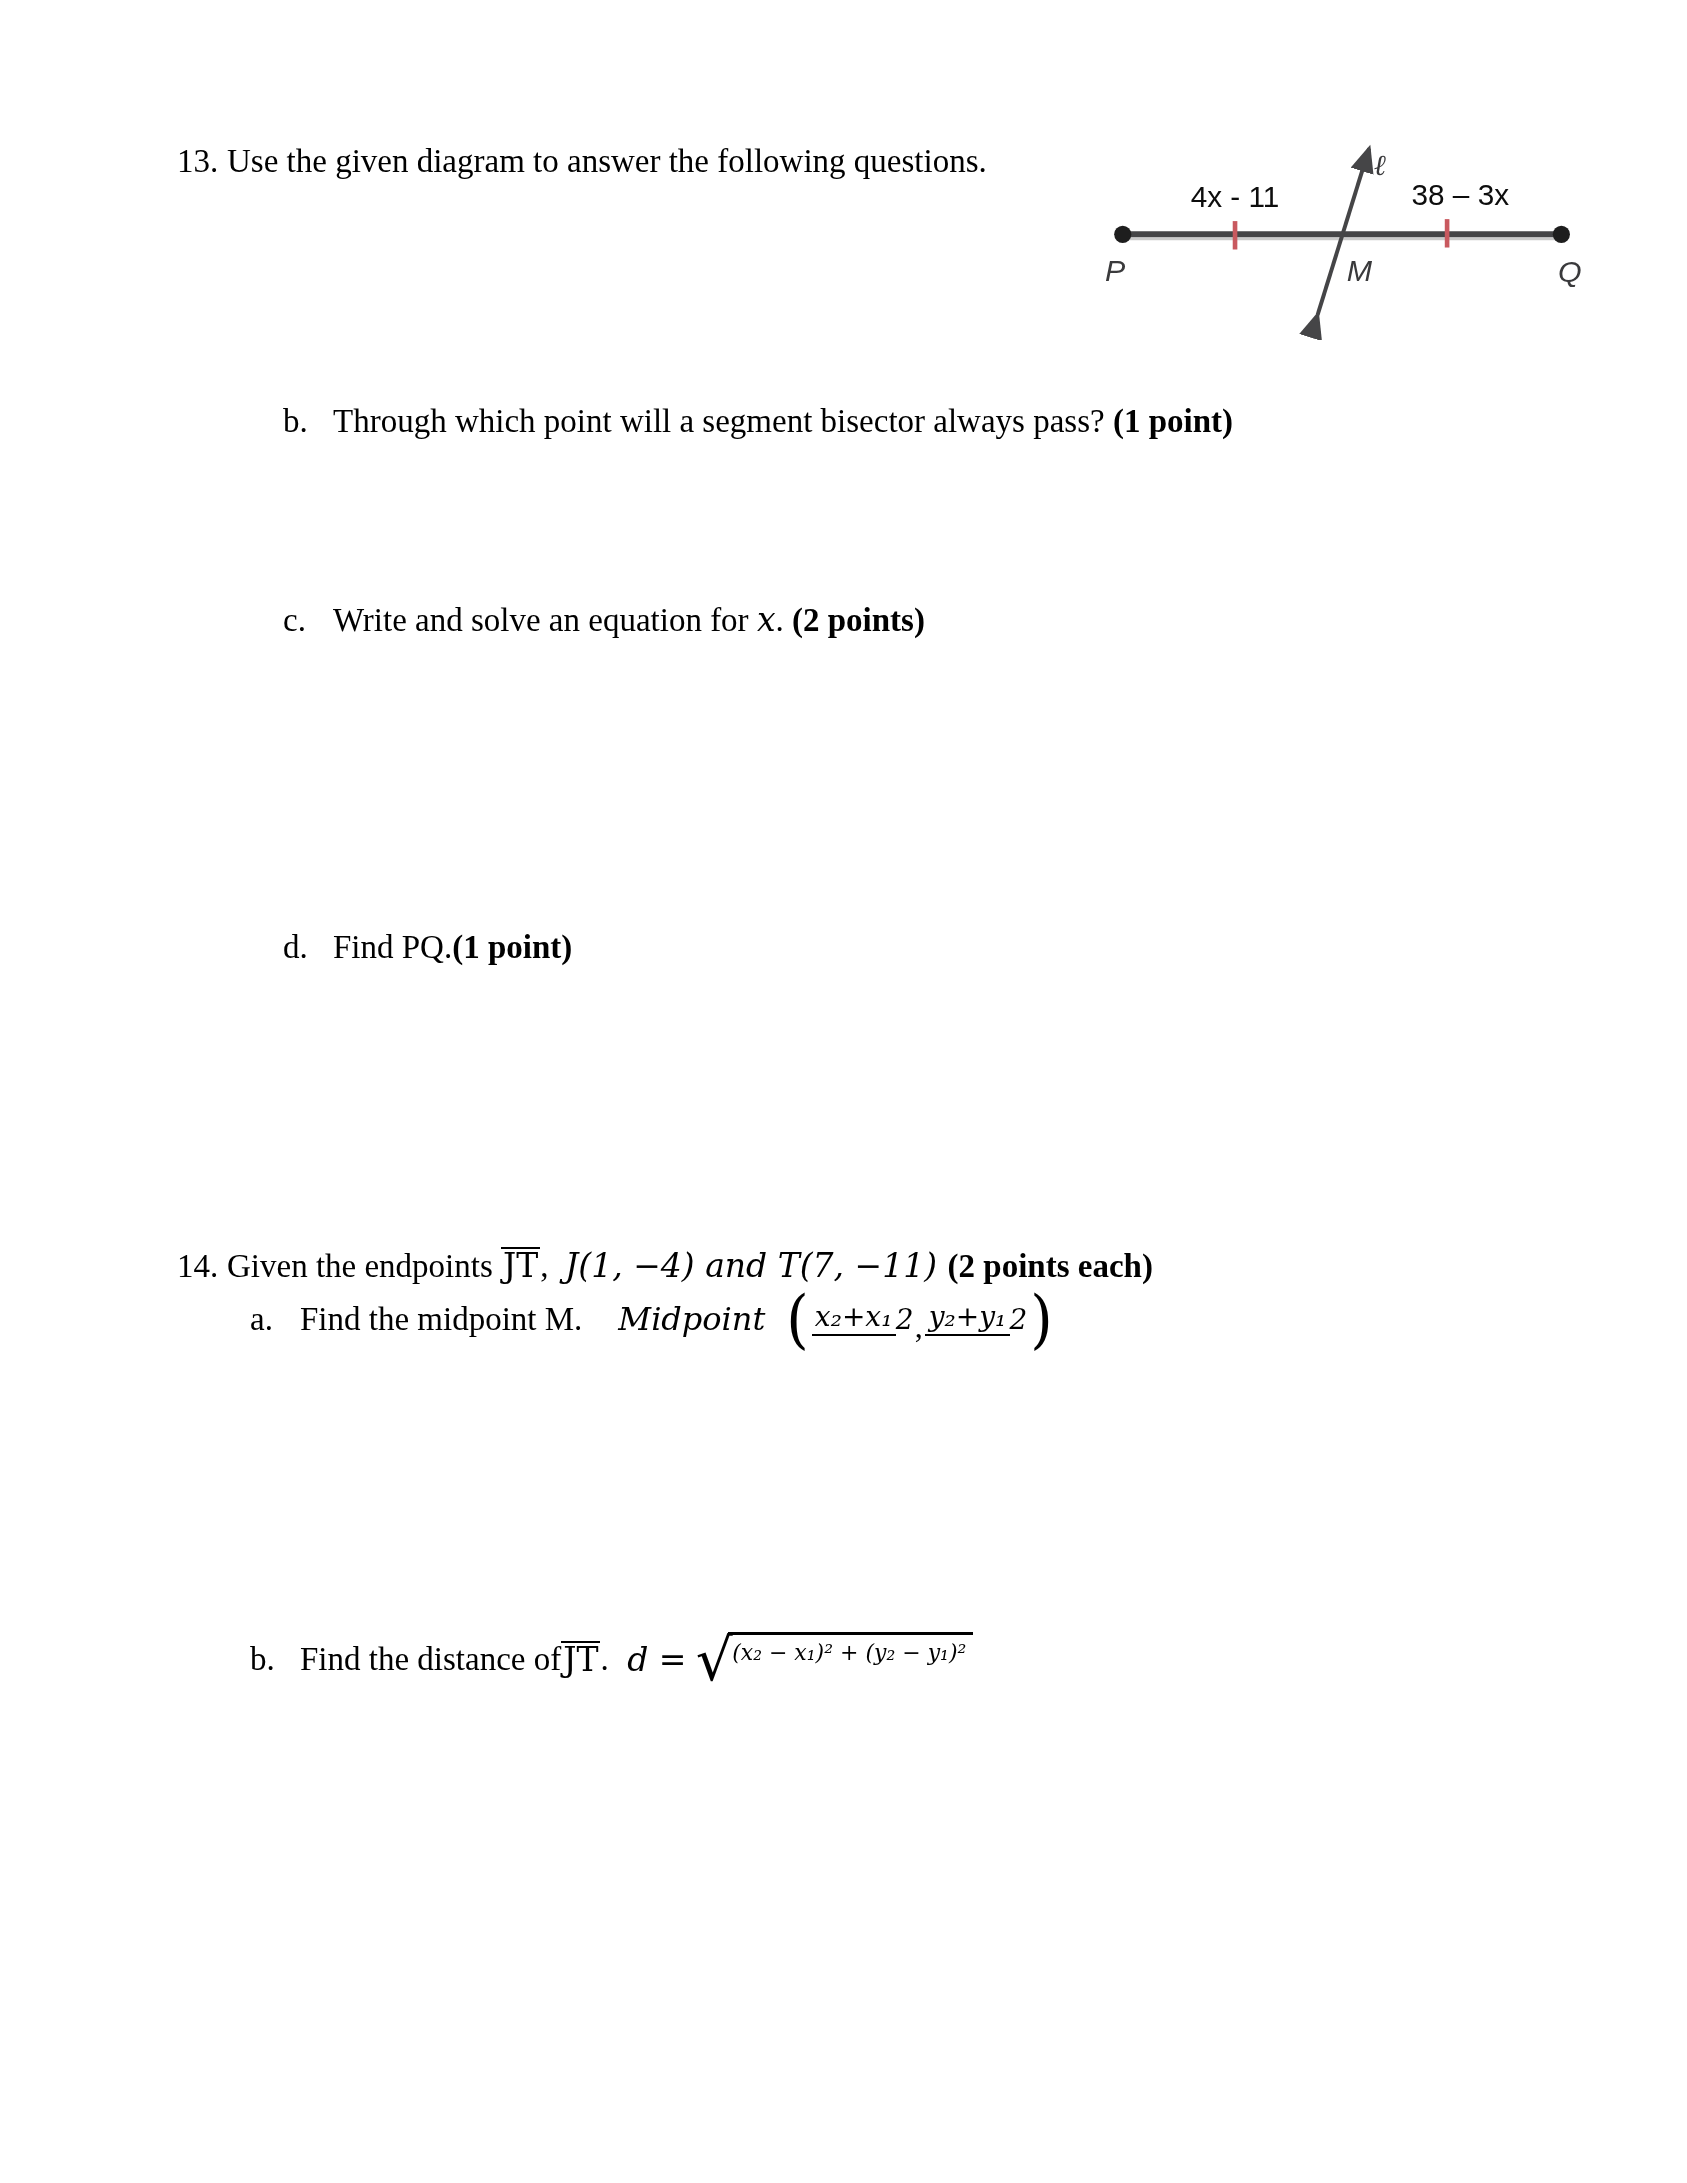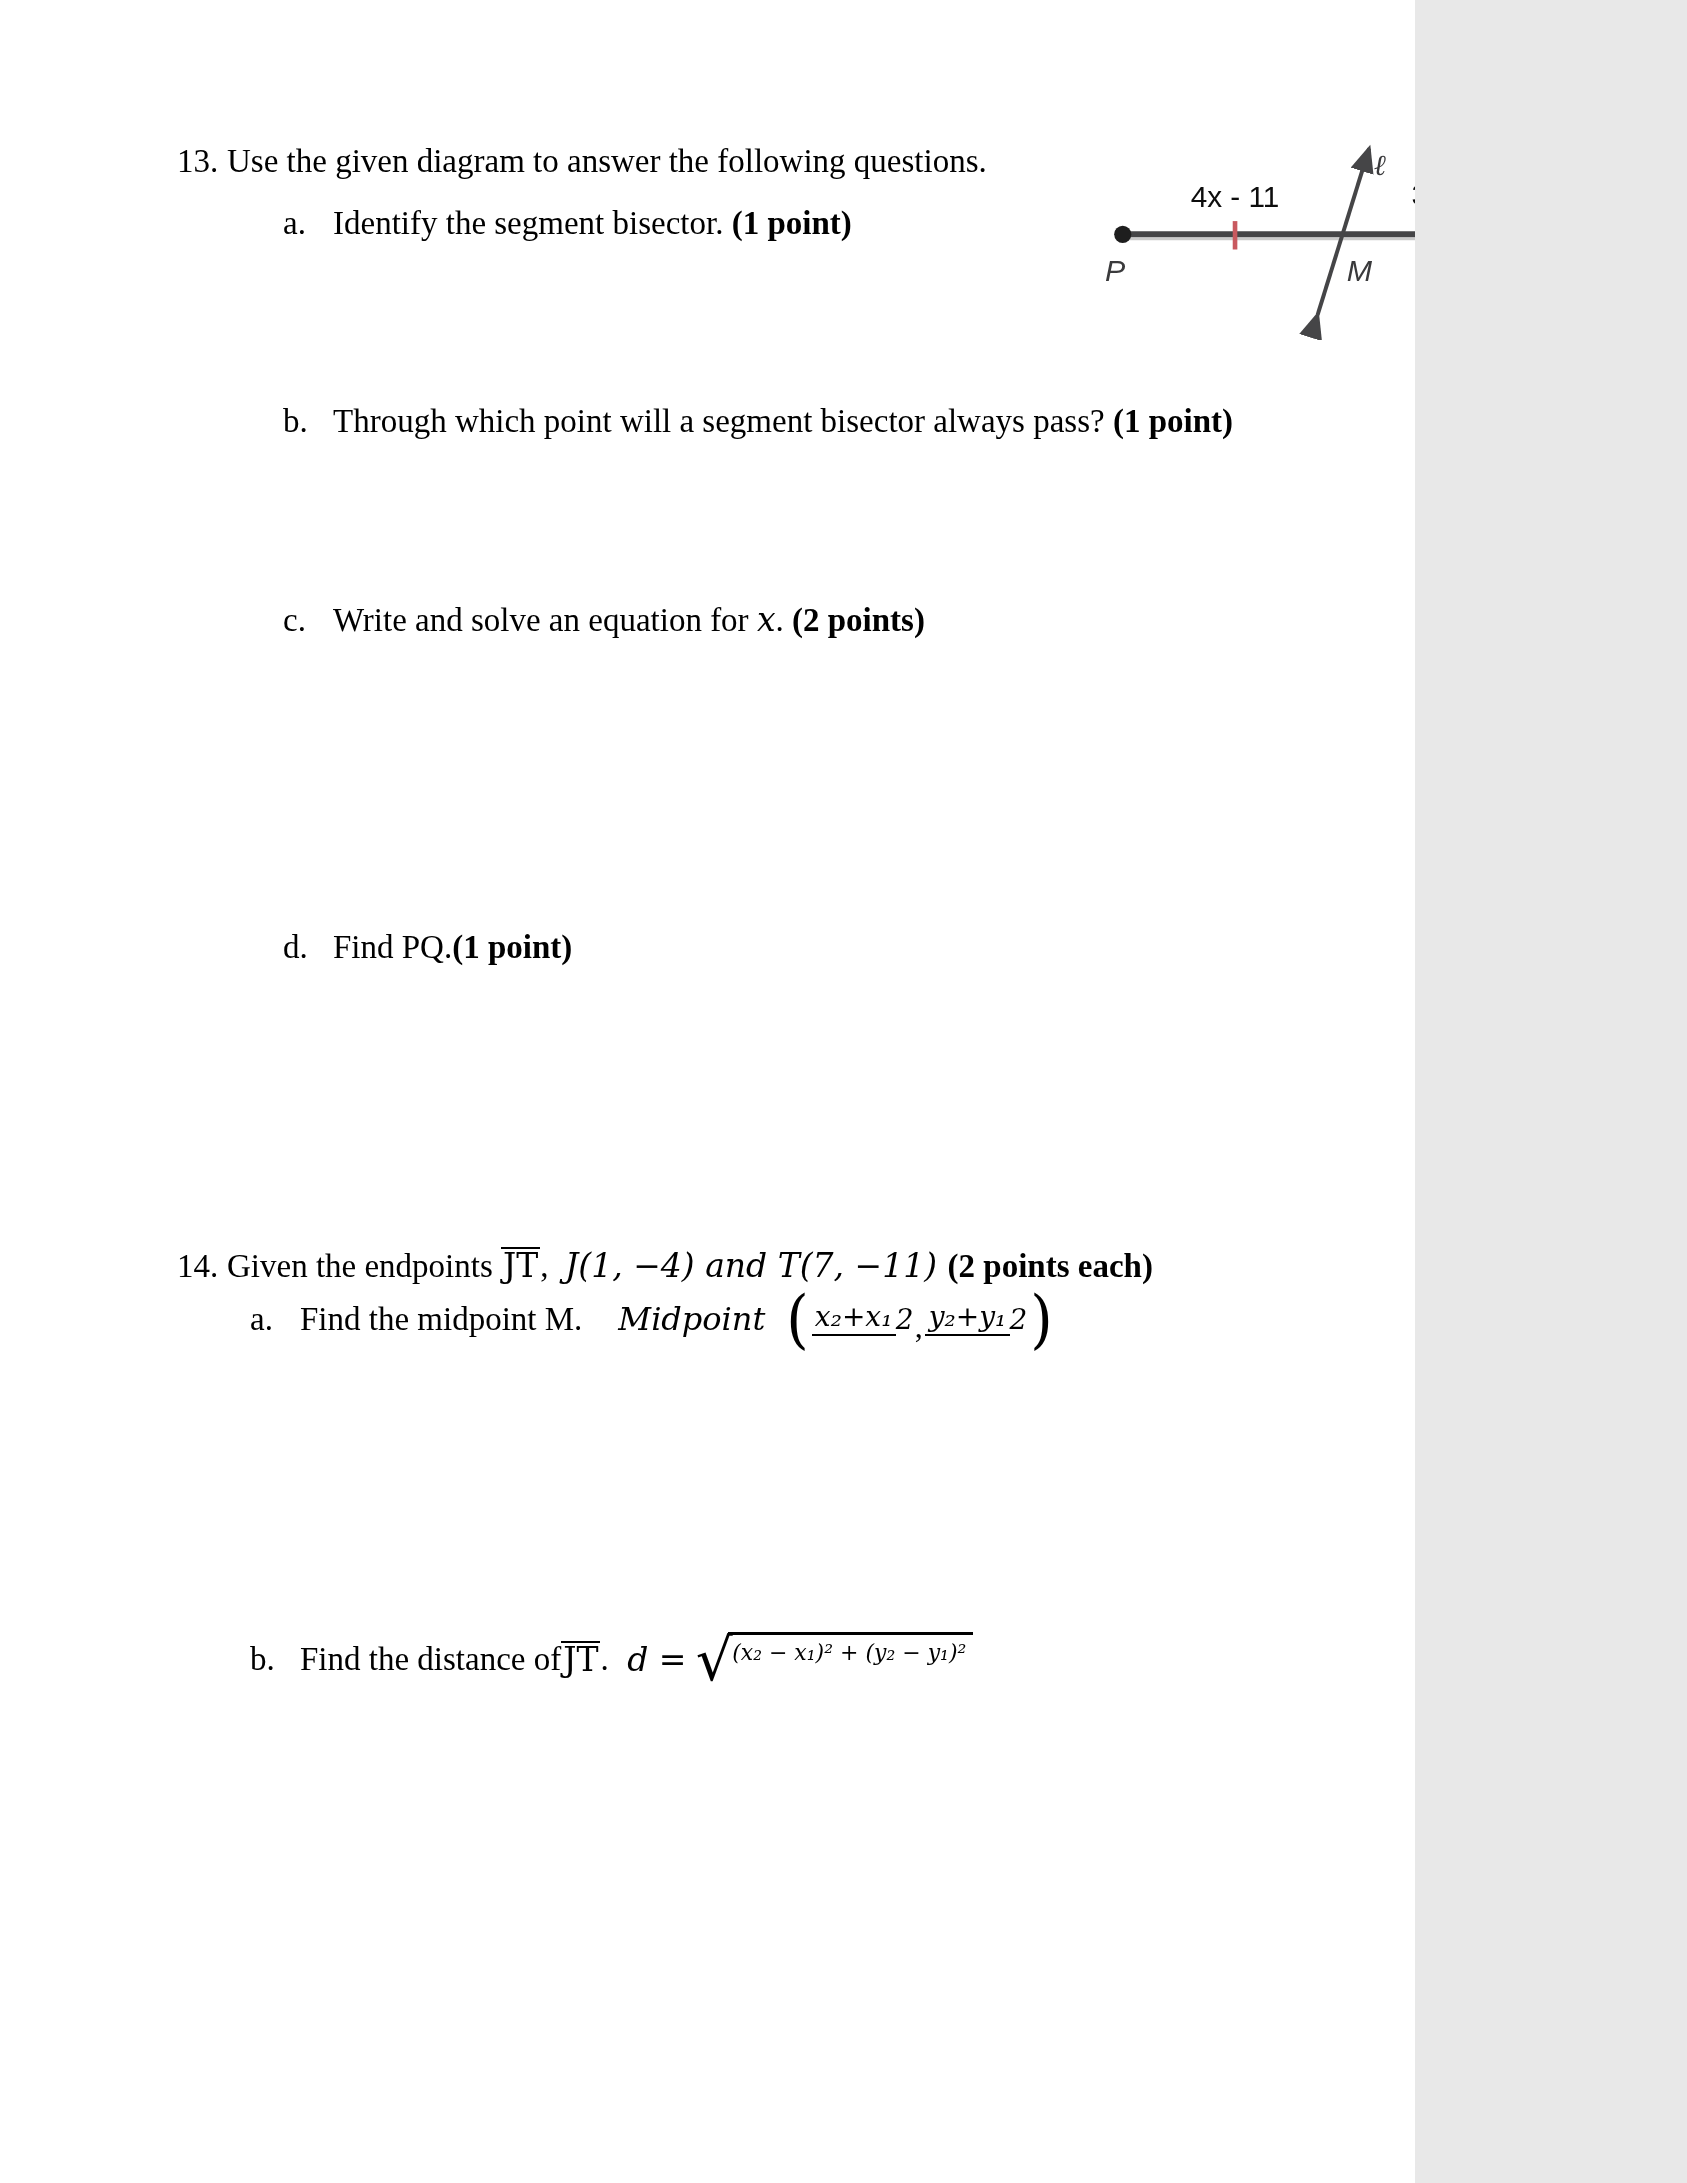--- a/index.html
+++ b/index.html
@@ -1,18 +1,18 @@
 <!DOCTYPE html>
 <html style="font-size:10.6px"><head>
 <meta charset="utf-8">
 <style>
   html,body{margin:0;padding:0;background:#e8e8e8;}
   #page{
     position:relative;
-    width:1415px;height:2183px;
+    width:1687px;height:2183px;
     background:#ffffff;
     font-family:"Liberation Serif",serif;
     color:#000;
     overflow:hidden;
   }
   .line{
     position:absolute;
     font-size:33px;
     line-height:40px;
     white-space:pre-wrap;
@@ -94,23 +94,20 @@
 </style>
 </head>
 <body>
 
 <div id="page">
 
   <div class="line" style="left:144px;top:101px;">
     <span class="qnum">13.</span><span>Use the given diagram to answer the following questions.</span>
   </div>
 
-  <div class="line" style="left:250px;top:163px;">
-    <span class="sublabel">a.</span><span>Identify the segment bisector. </span><span class="pts">(1 point)</span>
-  </div>
 
   <svg id="diagram" width="569" height="218" viewBox="0 0 860 330">
     <defs>
       <marker id="arrow" markerWidth="8" markerHeight="8" refX="6" refY="3" orient="auto" markerUnits="strokeWidth">
         <path d="M0,0 L7,3 L0,6 Z" fill="#454547"></path>
       </marker>
     </defs>
 
     <line x1="120" y1="177" x2="778" y2="177" stroke="#a0a0a0" stroke-width="4" opacity="0.55"></line>
 

